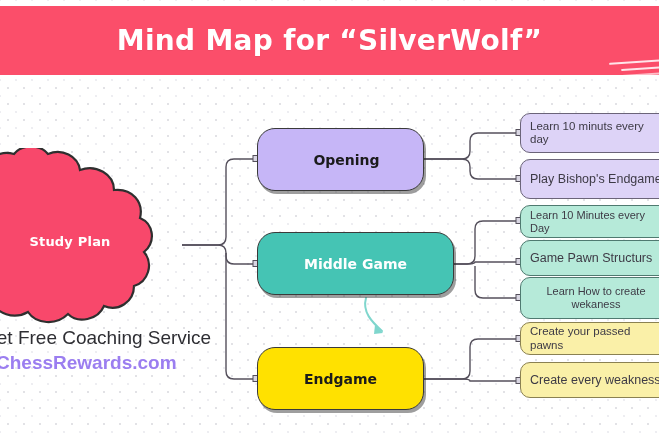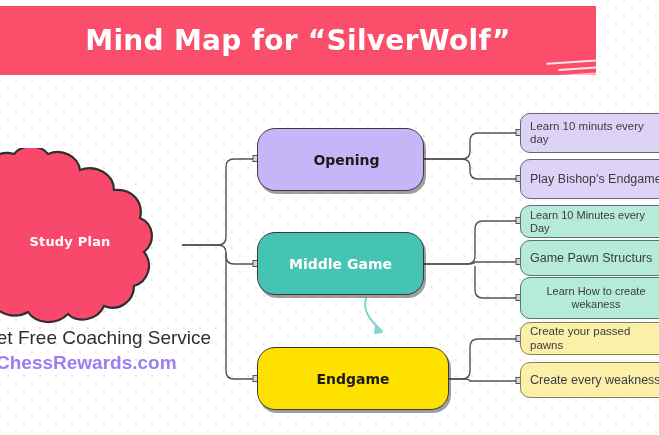--- a/index.html
+++ b/index.html
@@ -19,21 +19,21 @@
     background-size: 16px 16px, 16px 16px;
     background-position: 0 0, 8px 8px;
     font-family: "Liberation Sans", sans-serif;
   }
 
   
   #banner {
     position: absolute;
     left: 0;
     top: 6px;
-    width: 596px;
+    width: 659px;
     height: 69px;
     background: #fb4e6a;
     display: flex;
     align-items: center;
     justify-content: center;
     overflow: hidden;
   }
   #banner-title {
     color: #ffffff;
     font-size: 28px;
@@ -99,25 +99,25 @@
     font-weight: bold;
     font-family: "DejaVu Sans", sans-serif;
     box-sizing: border-box;
     box-shadow: 2px 3px 0 rgba(40,40,40,0.45);
   }
   #node-opening {
     left: 257px; top: 128px; width: 167px; height: 63px;
     background: #c6b6f7; color: #1b1b1b; padding-left: 12px;
   }
   #node-middlegame {
-    left: 257px; top: 232px; width: 167px; height: 63px;
+    left: 257px; top: 232px; width: 197px; height: 63px;
     background: #45c4b4; color: #ffffff;
   }
   #node-endgame {
-    left: 257px; top: 347px; width: 192px; height: 63px;
+    left: 257px; top: 347px; width: 167px; height: 63px;
     background: #ffe100; color: #1b1b1b;
   }
 
   
   .leaf {
     position: absolute;
     left: 520px;
     width: 152px;
     border: 1.1px solid #595563;
     border-radius: 10px;

